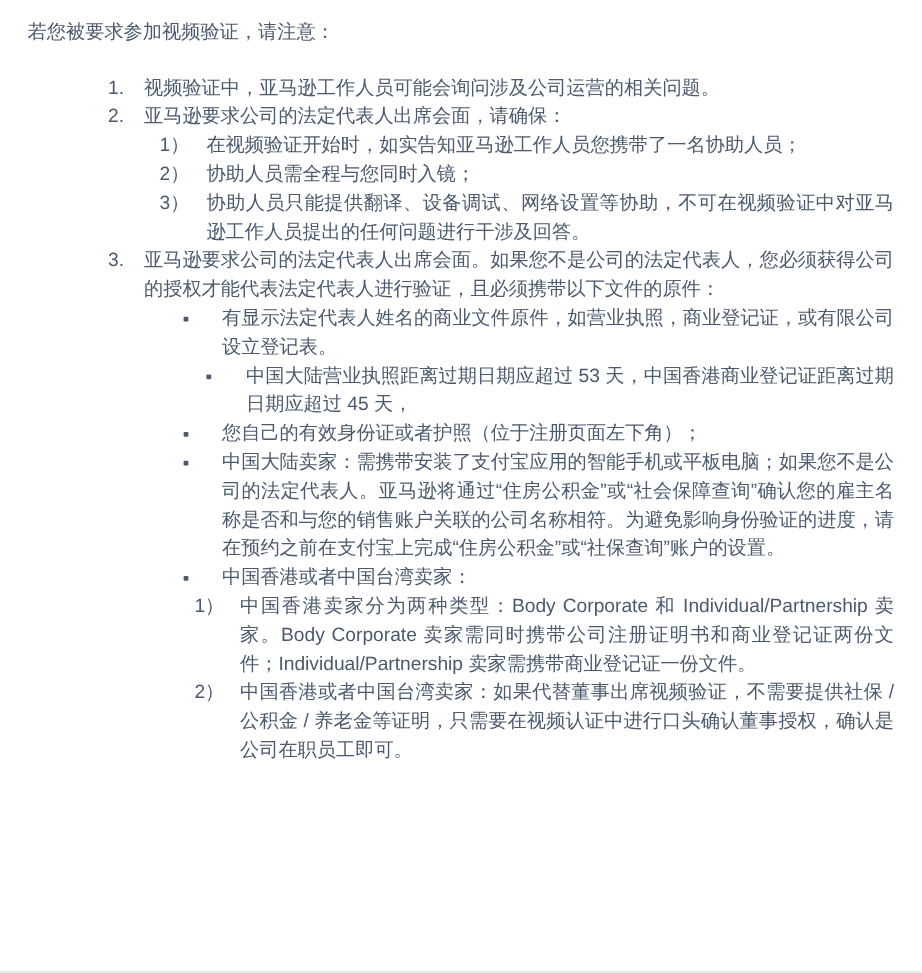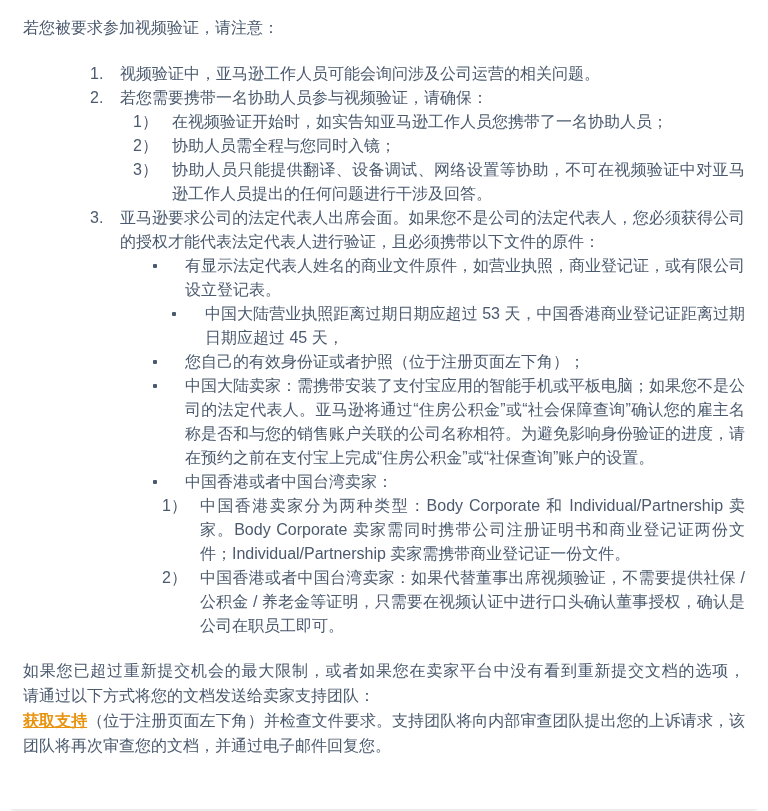--- a/index.html
+++ b/index.html
@@ -5,21 +5,20 @@
   html,body { margin:0; padding:0; background:#ffffff; }
   .doc {
     position:relative;
     width:768px; height:811px;
     box-sizing:border-box;
     padding:16px 23px 0 23px;
     font-family:"Liberation Sans","DejaVu Sans",sans-serif;
     font-size:16px; line-height:24px;
     color:#4B5A6E;
     overflow:hidden;
-    border-radius:17px;
   }
   .intro { margin:0 0 22px 0; }
   .row { display:flex; align-items:flex-start; }
   .m { flex:none; white-space:nowrap; }
   .c { flex:1; min-width:0; text-align:justify;margin-left:15px; }
   
   .l1 { margin-left:67px; }  .l1 > .m { width:15px; }   
   .l2 { margin-left:110px; } .l2 > .m { width:24px; }   
   .ba { margin-left:130px; } .ba > .m { width:17px; }   
   .bb { margin-left:149px; } .bb > .m { width:18px; }   
@@ -45,21 +44,21 @@
 
   <p class="intro">若您被要求参加视频验证，请注意：</p>
 
   <div class="row l1">
     <span class="m">1.</span>
     <div class="c">视频验证中，亚马逊工作人员可能会询问涉及公司运营的相关问题。</div>
   </div>
 
   <div class="row l1">
     <span class="m">2.</span>
-    <div class="c">若您需要携带一名协助人员参与视频验证，请确保：</div>
+    <div class="c">亚马逊要求公司的法定代表人出席会面，请确保：</div>
   </div>
   <div class="row l2">
     <span class="m">1）</span>
     <div class="c">在视频验证开始时，如实告知亚马逊工作人员您携带了一名协助人员；</div>
   </div>
   <div class="row l2">
     <span class="m">2）</span>
     <div class="c">协助人员需全程与您同时入镜；</div>
   </div>
   <div class="row l2">
@@ -108,20 +107,15 @@
   </div>
   <div class="row oc">
     <span class="m">1）</span>
     <div class="c">中国香港卖家分为两种类型：Body Corporate 和 Individual/Partnership 卖家。Body Corporate 卖家需同时携带公司注册证明书和商业登记证两份文件；Individual/Partnership 卖家需携带商业登记证一份文件。</div>
   </div>
   <div class="row oc">
     <span class="m">2）</span>
     <div class="c">中国香港或者中国台湾卖家：如果代替董事出席视频验证，不需要提供社保 / 公积金 / 养老金等证明，只需要在视频认证中进行口头确认董事授权，确认是公司在职员工即可。</div>
   </div>
 
-  <div class="footer">
-    <div class="fline1">如果您已超过重新提交机会的最大限制，或者如果您在卖家平台中没有看到重新提交文档的选项，</div>
-    <div>请通过以下方式将您的文档发送给卖家支持团队：</div>
-    <div class="fpara2"><a class="support-link">获取支持</a><span>（位于注册页面左下角）并检查文件要求。支持团队将向内部审查团队提出您的上诉请求，该团队将再次审查您的文档，并通过电子邮件回复您。</span></div>
-  </div>
 
   <div class="bottom-rule"></div>
 </div>
 
 </body></html>

